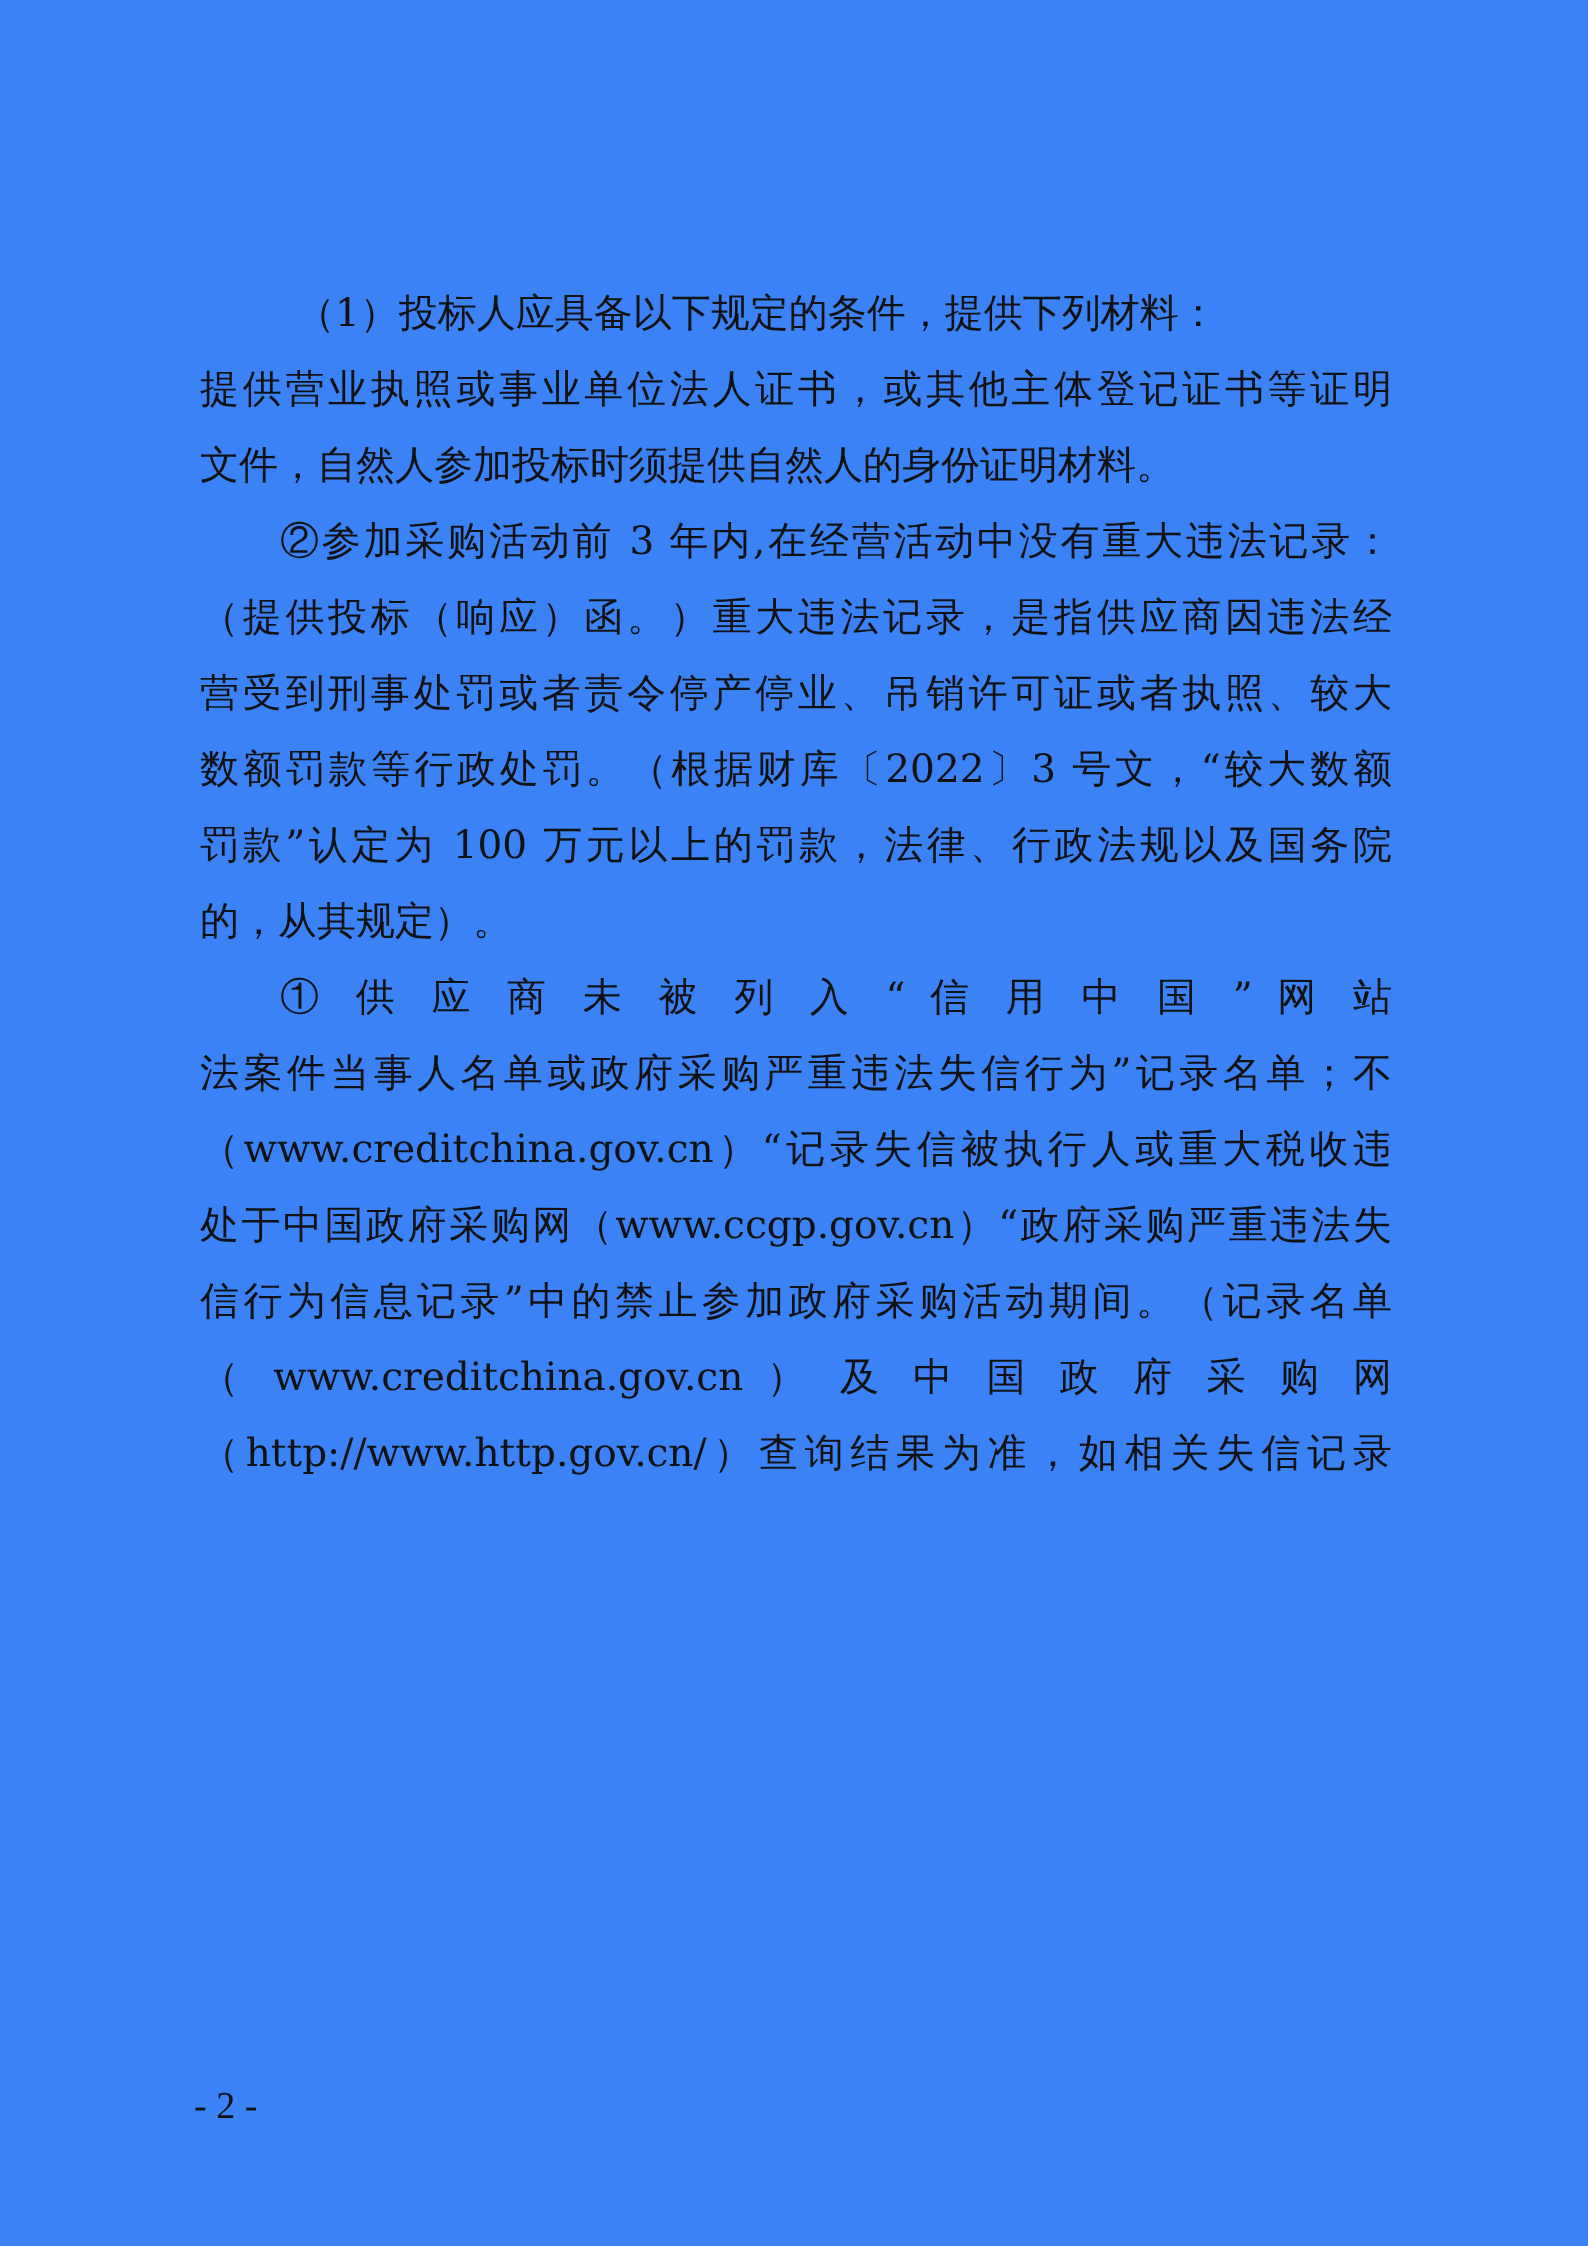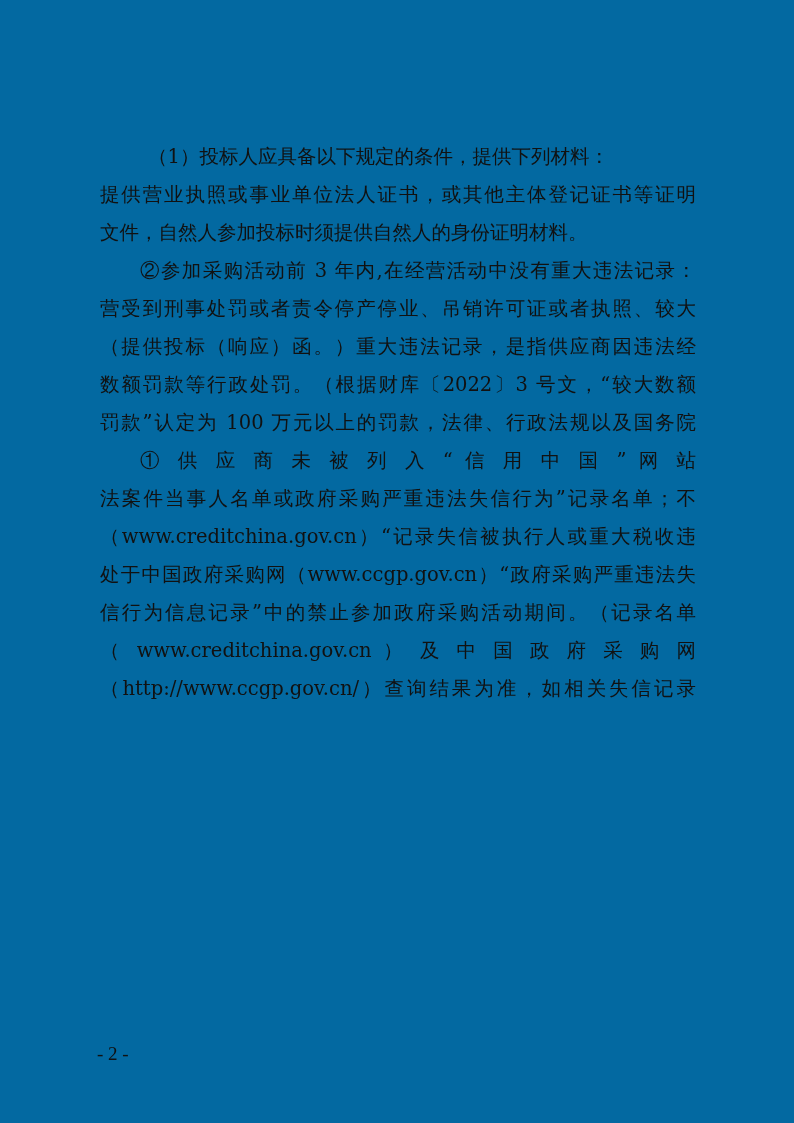--- a/index.html
+++ b/index.html
@@ -1,18 +1,18 @@
 <!DOCTYPE html>
 <html><head>
 <meta charset="utf-8">
 <style>
   html, body { margin: 0; padding: 0; background: #ffffff; }
   body { width: 794px; height: 1123px; position: relative; overflow: hidden; }
   .page {
-    position: absolute; left: 0; top: 0; width: 794px; height: 1123px; background: #0369a1;
+    position: absolute; left: 0; top: 0; width: 794px; height: 1123px; background: #3b82f6;
   }
   .content {
     position: absolute; left: 100px; top: 138px; width: 596px;
     font-family: "DejaVu Serif", "Liberation Serif", serif;
     font-size: 19.5px; color: #111; line-height: 38px;
   }
   .line { display: block; white-space: nowrap; }
   .line.just { text-align: justify; text-align-last: justify; white-space: normal; }
   .footer {
     position: absolute; left: 97px; top: 1043px;
@@ -22,26 +22,27 @@
 </style>
 </head>
 <body>
 
 <div class="page">
   <div class="content">
     <span class="line" style="padding-left:48px">（1）投标人应具备以下规定的条件，提供下列材料：</span>
     <span class="line just">提供营业执照或事业单位法人证书，或其他主体登记证书等证明</span>
     <span class="line">文件，自然人参加投标时须提供自然人的身份证明材料。</span>
     <span class="line just" style="padding-left:40px">②参加采购活动前 3 年内,在经营活动中没有重大违法记录：</span>
+    <span class="line just">（提供投标（响应）函。）重大违法记录，是指供应商因违法经</span>
     <span class="line just">营受到刑事处罚或者责令停产停业、吊销许可证或者执照、较大</span>
-    <span class="line just">（提供投标（响应）函。）重大违法记录，是指供应商因违法经</span>
     <span class="line just">数额罚款等行政处罚。（根据财库〔2022〕3 号文，“较大数额</span>
     <span class="line just">罚款”认定为 100 万元以上的罚款，法律、行政法规以及国务院</span>
+    <span class="line">的，从其规定）。</span>
     <span class="line just" style="padding-left:40px">① 供 应 商 未 被 列 入 “ 信 用 中 国 ” 网 站</span>
     <span class="line just">法案件当事人名单或政府采购严重违法失信行为”记录名单；不</span>
     <span class="line just">（www.creditchina.gov.cn）“记录失信被执行人或重大税收违</span>
     <span class="line just">处于中国政府采购网（www.ccgp.gov.cn）“政府采购严重违法失</span>
     <span class="line just">信行为信息记录”中的禁止参加政府采购活动期间。（记录名单</span>
     <span class="line just">（ www.creditchina.gov.cn ） 及 中 国 政 府 采 购 网</span>
-    <span class="line just">（http://www.ccgp.gov.cn/）查询结果为准，如相关失信记录</span>
+    <span class="line just">（http://www.http.gov.cn/）查询结果为准，如相关失信记录</span>
   </div>
   <div class="footer">- 2 -</div>
 </div>
 
 </body></html>

